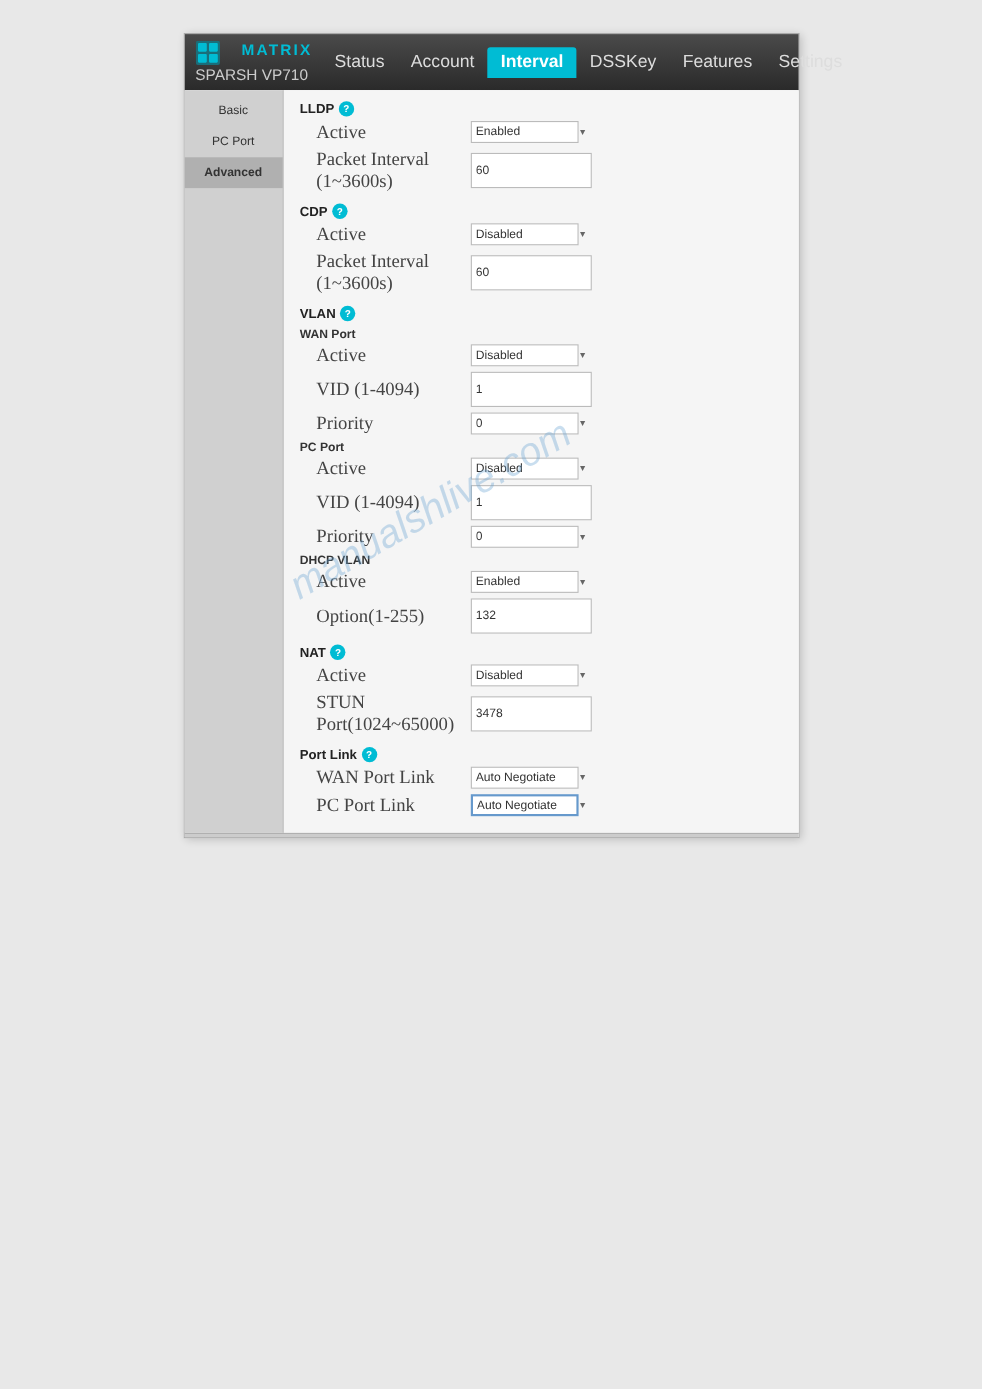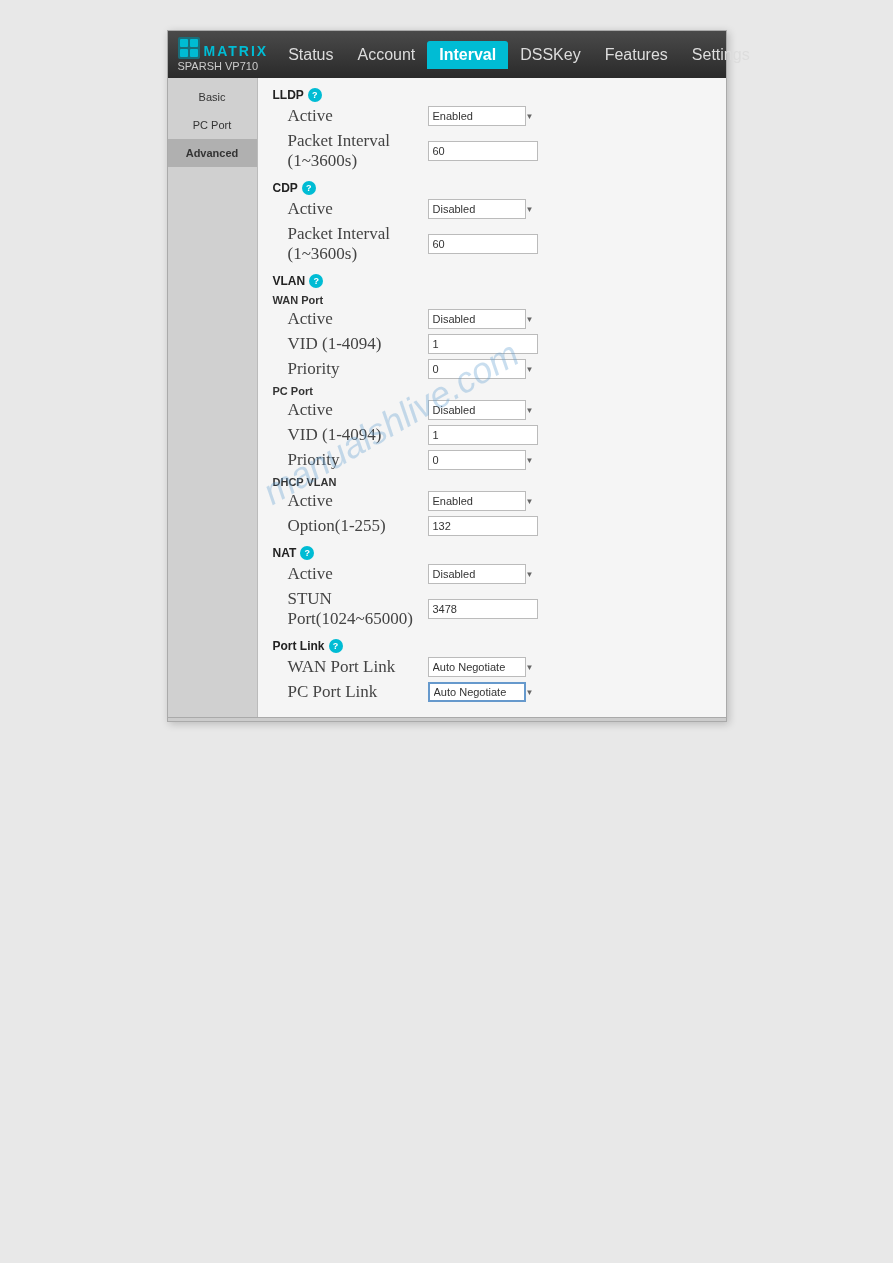--- a/index.html
+++ b/index.html
@@ -33,36 +33,36 @@
       padding: 6px 10px;
       gap: 8px;
     }
     .logo-area {
       display: flex;
       flex-direction: column;
       align-items: flex-start;
     }
     .logo-matrix {
       display: flex;
-      align-items: flex-end;
-      gap: 4px;
+      align-items: flex-start;
+      gap: 20px;
     }
     .logo-icon {
       width: 22px;
       height: 22px;
     }
     .logo-text {
       color: #00bcd4;
       font-size: 14px;
       font-weight: bold;
       letter-spacing: 2px;
     }
     .logo-subtitle {
       color: #ccc;
-      font-size: 11px;
+      font-size: 14px;
       margin-top: 1px;
     }
     
     .nav-tabs {
       display: flex;
       flex: 1;
       justify-content: flex-end;
       gap: 0;
     }
     .nav-tab {
@@ -151,21 +151,21 @@
     }
     .form-label {
       width: 140px;
       font-size: 17px;
       color: #444;
       flex-shrink: 0;
       font-family: Liberation Serif, serif;
     }
     .form-control {
       width: 110px;
-      height: 20px;
+      height: 32px;
       font-size: 11px;
       border: 1px solid #bbb;
       background: #fff;
       padding: 0 4px;
       color: #333;
     }
     .select-wrapper {
       position: relative;
       display: inline-block;
       width: 110px;

